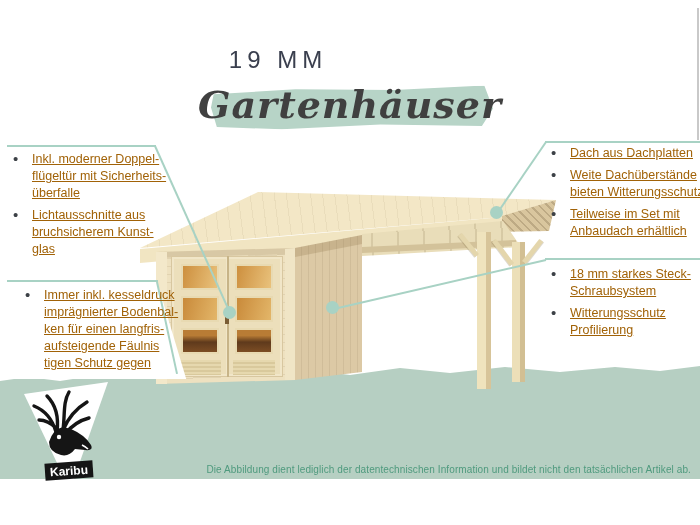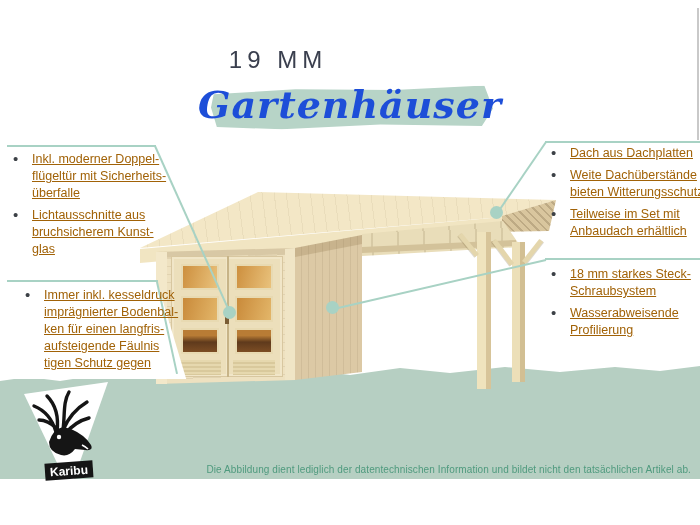--- a/index.html
+++ b/index.html
@@ -9,21 +9,21 @@
   .shape{position:absolute;left:0;top:0;width:700px;height:525px;pointer-events:none;}
 
   
   .size-label{left:0;top:46px;width:556px;text-align:center;font-size:24px;letter-spacing:5px;
               color:#3a3f4e;font-weight:500;z-index:6;}
   .brush{left:211px;top:87px;width:282px;height:42px;background:#b7d4c7;z-index:6;
          transform:rotate(-.6deg);
          clip-path:polygon(1% 14%,30% 4%,65% 8%,97% 0,100% 55%,96% 96%,60% 90%,25% 99%,2% 92%,0 45%);}
   .script-title{left:190px;top:82px;width:320px;text-align:center;z-index:6;
          font-family:"DejaVu Serif","Liberation Serif",serif;font-style:italic;font-weight:700;
-         font-size:38px;color:#1d4ed8;letter-spacing:1px;}
+         font-size:38px;color:#404040;letter-spacing:1px;}
 
   
   .bullets{z-index:6;font-size:12.5px;line-height:17px;color:#a16207;text-decoration:underline;}
   .bullet-item{position:relative;padding-left:22px;margin-bottom:5px;}
   .bullet-item::before{content:"\2022";position:absolute;left:3px;top:-1px;font-size:15px;color:#3c4146;}
   .line{white-space:nowrap;}
 
   
   .tline{position:absolute;height:2px;background:#a8d2c4;transform-origin:0 50%;z-index:5;}
   .dot{position:absolute;width:13px;height:13px;border-radius:50%;background:#a8d2c4;z-index:5;}
@@ -191,21 +191,21 @@
       <div class="line">Anbaudach erhältlich</div>
     </div>
   </div>
 
   <div class="abs bullets" style="left:548px;top:266px;width:152px;">
     <div class="bullet-item">
       <div class="line">18 mm starkes Steck-</div>
       <div class="line">Schraubsystem</div>
     </div>
     <div class="bullet-item">
-      <div class="line">Wasserabweisende</div>
+      <div class="line">Witterungsschutz</div>
       <div class="line">Profilierung</div>
     </div>
   </div>
 
   <svg class="abs logo" width="94" height="118" viewBox="0 0 94 118">
     <polygon points="6,18 90,6 52,114" fill="#ffffff"></polygon>
     <g>
       <path d="M38,56 C34,42 26,34 16,30 M38,52 C32,46 26,44 21,44 M39,56 C41,40 37,28 29,20
                M45,54 C47,38 45,26 51,16 M45,54 C51,40 59,32 69,26 M47,58 C55,48 63,44 71,42" stroke="#151515" stroke-width="3.4" fill="none" stroke-linecap="round"></path>
       <path d="M31,66 Q35,53 45,51 L53,53 Q67,59 73,69 Q76,75 67,74 L57,73 Q51,81 43,79 Q31,76 31,66 Z" fill="#151515"></path>

